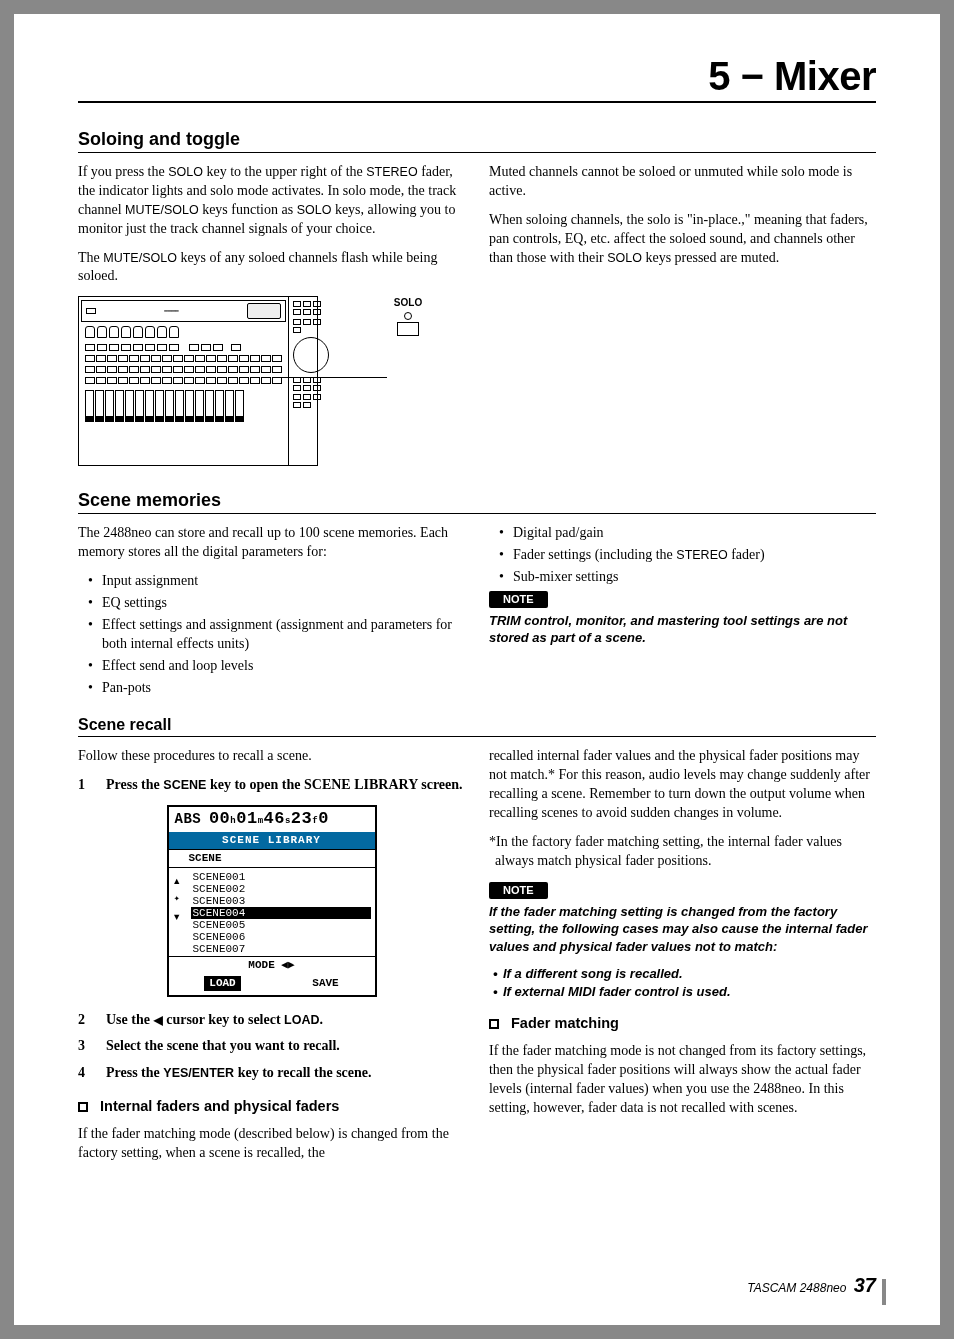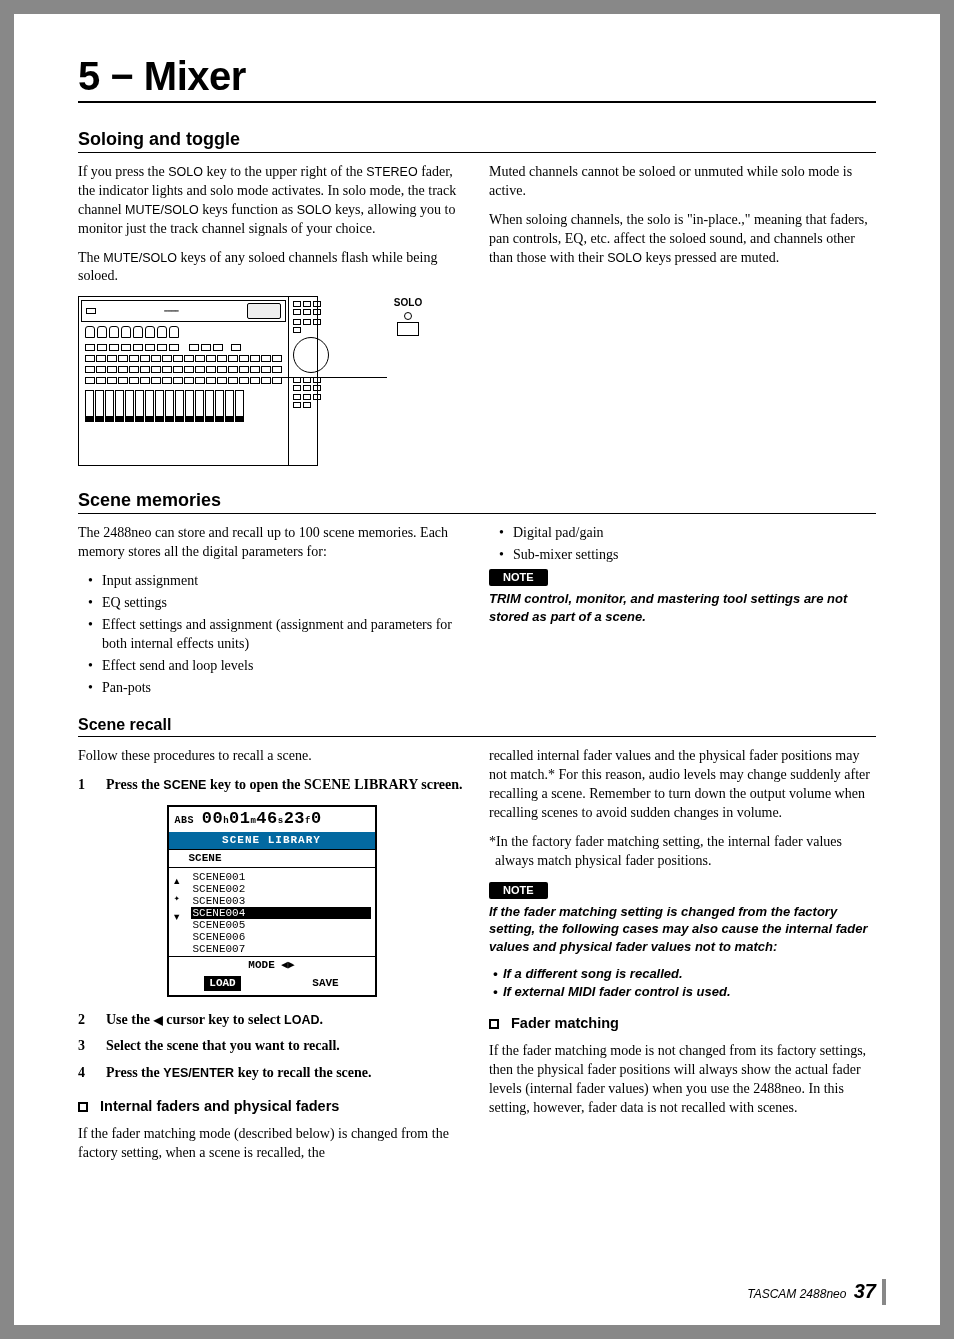--- a/index.html
+++ b/index.html
@@ -11,21 +11,21 @@
     padding: 14px;
   }
   .page {
     width: 926px;
     min-height: 1311px;
     background: #fff;
     position: relative;
     padding: 40px 64px 30px 64px;
   }
   .chapter-title {
-    text-align: left;
+    text-align: right;
     font-family: "Arial Black", Arial, sans-serif;
     font-weight: 900;
     font-size: 40px;
     letter-spacing: -0.5px;
     border-bottom: 2px solid #000;
     padding-bottom: 2px;
     margin-bottom: 26px;
   }
   .section-title {
     font-family: Arial, Helvetica, sans-serif;
@@ -120,21 +120,21 @@
   .lcd-list .arrow-col { position:absolute; left:4px; top:6px; display:flex; flex-direction:column; gap:6px; align-items:center;}
   .lcd-list .arrow-col span{ font-size:14px; line-height:1;}
   .lcd-list ul { list-style:none; margin-left:18px; }
   .lcd-list li { line-height:1.1; padding:0 2px;}
   .lcd-list li.sel { background:#000; color:#fff; }
   .lcd-mode { text-align:center; font-weight:700; border-top:1px solid #000; padding:1px 0;}
   .lcd-bottom { display:flex; justify-content:space-around; padding:2px 0 4px;}
   .lcd-bottom .load { background:#000; color:#fff; padding:0 5px; font-weight:700;}
   .lcd-bottom .save { font-weight:700; }
   .cursor-tri { font-size:12px; }
-  .footer { position:absolute; bottom:22px; right:64px; font-family: Arial, sans-serif; font-style:italic; font-size:12px; }
+  .footer { position:absolute; bottom:28px; right:64px; font-family: Arial, sans-serif; font-style:italic; font-size:12px; }
   .footer .pn { font-style: italic; font-weight:700; font-size:20px; margin-left:4px;}
   .footer-bar { position:absolute; right:54px; bottom:20px; width:4px; height:26px; background:#888;}
 </style>
 </head>
 <body>
 
 <div class="page">
 
   <h1 class="chapter-title">5 − Mixer</h1>
 
@@ -355,41 +355,42 @@
         <li>Input assignment</li>
         <li>EQ settings</li>
         <li>Effect settings and assignment (assignment and parameters for both internal effects units)</li>
         <li>Effect send and loop levels</li>
         <li>Pan-pots</li>
       </ul>
     </div>
     <div class="col">
       <ul class="bullets">
         <li>Digital pad/gain</li>
+        <li><span>Fader settings (including the </span><span class="sc">STEREO</span><span> fader)</span></li>
         <li>Sub-mixer settings</li>
       </ul>
       <div class="note-badge">NOTE</div>
       <div class="note-text">TRIM control, monitor, and mastering tool settings are not stored as part of a scene.</div>
     </div>
   </div>
 
   <h2 class="subsection-title">Scene recall</h2>
   <div class="twocol">
     <div class="col">
       <p>Follow these procedures to recall a scene.</p>
       <ol class="steps">
         <li>
             <span class="num">1</span>
             <span class="txt"><span>Press the </span><span class="sc" style="font-weight:700;">SCENE</span><span> key to open the SCENE LIBRARY screen.</span></span>
           </li>
       </ol>
 
       <div class="lcd">
         <div class="lcd-row lcd-time">
-          <span style="font-size:10px;">ABS</span>
+          <span style="font-size:14px;">ABS</span>
           <span class="big">00</span><span style="font-size:9px;">h</span><span class="big">01</span><span style="font-size:9px;">m</span><span class="big">46</span><span style="font-size:9px;">s</span><span class="big">23</span><span style="font-size:9px;">f</span><span class="big">0</span>
         </div>
         <div class="lcd-row lcd-inv">SCENE LIBRARY</div>
         <div class="lcd-row lcd-head">SCENE</div>
         <div class="lcd-list">
           <div class="arrow-col">
               <span>▴</span>
               <span style="font-size:10px;">✦</span>
               <span>▾</span>
             </div>

